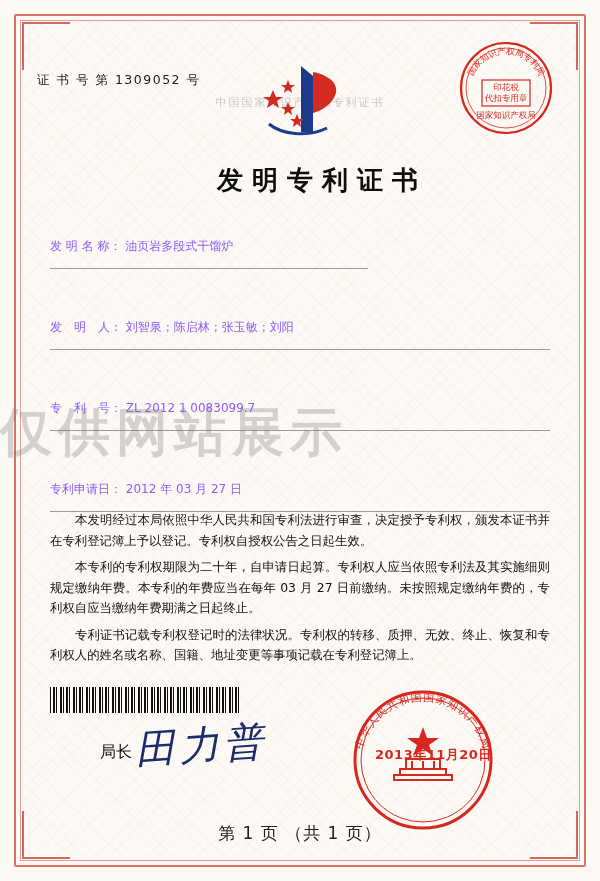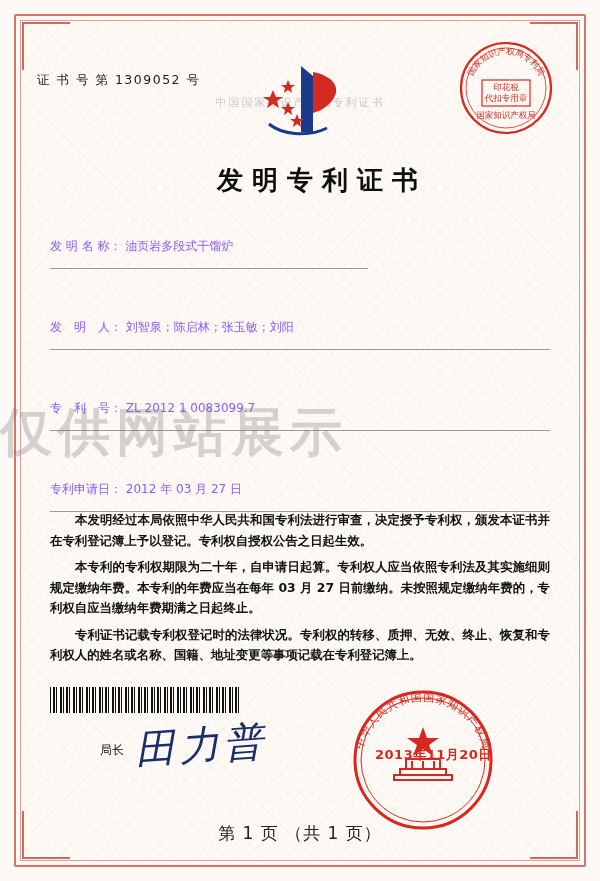--- a/index.html
+++ b/index.html
@@ -135,21 +135,20 @@
     width: 500px;
     font-size: 12.4px;
     line-height: 20.5px;
     color: #111;
     text-align: justify;
     font-family: "DejaVu Sans", "Liberation Sans", sans-serif;
   }
   .body-text p {
     margin: 0 0 6px 0;
     text-indent: 25px;
-    font-weight: bold;
   }
 
   
   .barcode {
     position: absolute;
     left: 50px; top: 687px;
     width: 192px; height: 26px;
     background:
       repeating-linear-gradient(90deg,
         #111 0 1px, transparent 1px 3px, #111 3px 5px, transparent 5px 6px,
@@ -160,21 +159,21 @@
   .seal-bottom {
     position: absolute;
     left: 348px; top: 685px;
     width: 150px; height: 150px;
   }
   .seal-bottom .txt { fill: #d7281f; font-size: 11px; letter-spacing: 1px; }
 
   .director {
     position: absolute;
     left: 100px; top: 742px;
-    font-size: 12px;
+    font-size: 16px;
     color: #111;
   }
   .signature {
     position: absolute;
     left: 135px; top: 718px;
     font-family: "DejaVu Serif", "Liberation Serif", serif;
     font-size: 40px;
     color: #1b2d6b;
     font-style: italic;
     letter-spacing: 4px;

